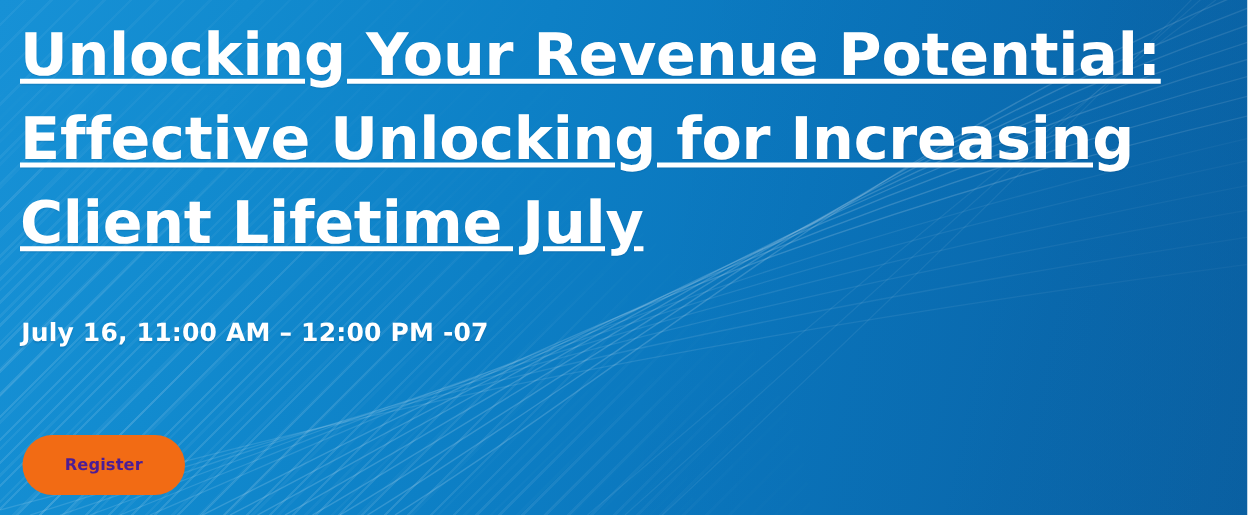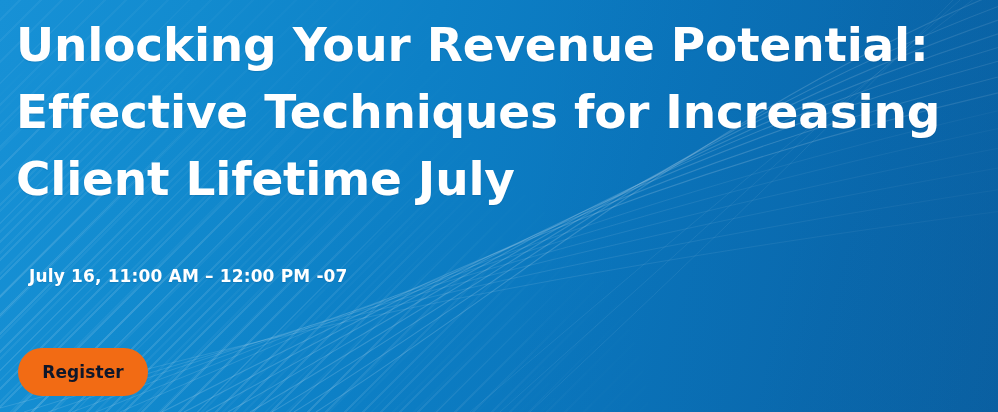--- a/index.html
+++ b/index.html
@@ -95,48 +95,49 @@
     top: 11px;
     left: 0;
     margin: 0;
     color: #ffffff;
     font-size: 47px;
     line-height: 67px;
     font-weight: 700;
     letter-spacing: -0.2px;
     white-space: nowrap;
     text-shadow: 0 1px 1px rgba(6,58,104,0.18);
+    text-decoration: underline;
   }
   .headline .hl-line { display: block; }
 
   .date-line {
     position: absolute;
     top: 254px;
     left: 1px;
-    margin: 12px;
+    margin: 0;
     color: #ffffff;
-    font-size: 17px;
+    font-size: 20px;
     font-weight: 700;
     letter-spacing: 0.15px;
     white-space: nowrap;
     text-shadow: 0 1px 1px rgba(6,58,104,0.18);
   }
 
   .cta-button {
     position: absolute;
     left: 2px;
     top: 348px;
     width: 130px;
     height: 48px;
     border: 0;
     border-radius: 999px;
     background: #F26B14;
-    color: #0f172a;
+    color: #4c1d95;
     font-family: "DejaVu Sans", "Liberation Sans", sans-serif;
-    font-size: 17px;
+    font-size: 13px;
     font-weight: 700;
     letter-spacing: 0.1px;
     cursor: pointer;
     display: flex;
     align-items: center;
     justify-content: center;
     padding: 0;
   }
 </style>
 </head>
@@ -190,21 +191,21 @@
       </g>
     </svg>
   </div>
 
   <div class="bg-layer bg-vignette"></div>
 
   <div class="content">
 
     <h1 class="headline">
       <span class="hl-line">Unlocking Your Revenue Potential:</span>
-      <span class="hl-line">Effective Techniques for Increasing</span>
+      <span class="hl-line">Effective Unlocking for Increasing</span>
       <span class="hl-line">Client Lifetime July</span>
     </h1>
 
     <p class="date-line">July 16, 11:00 AM – 12:00 PM -07</p>
 
     <button class="cta-button" type="button">Register</button>
 
   </div>
 </div>
 

